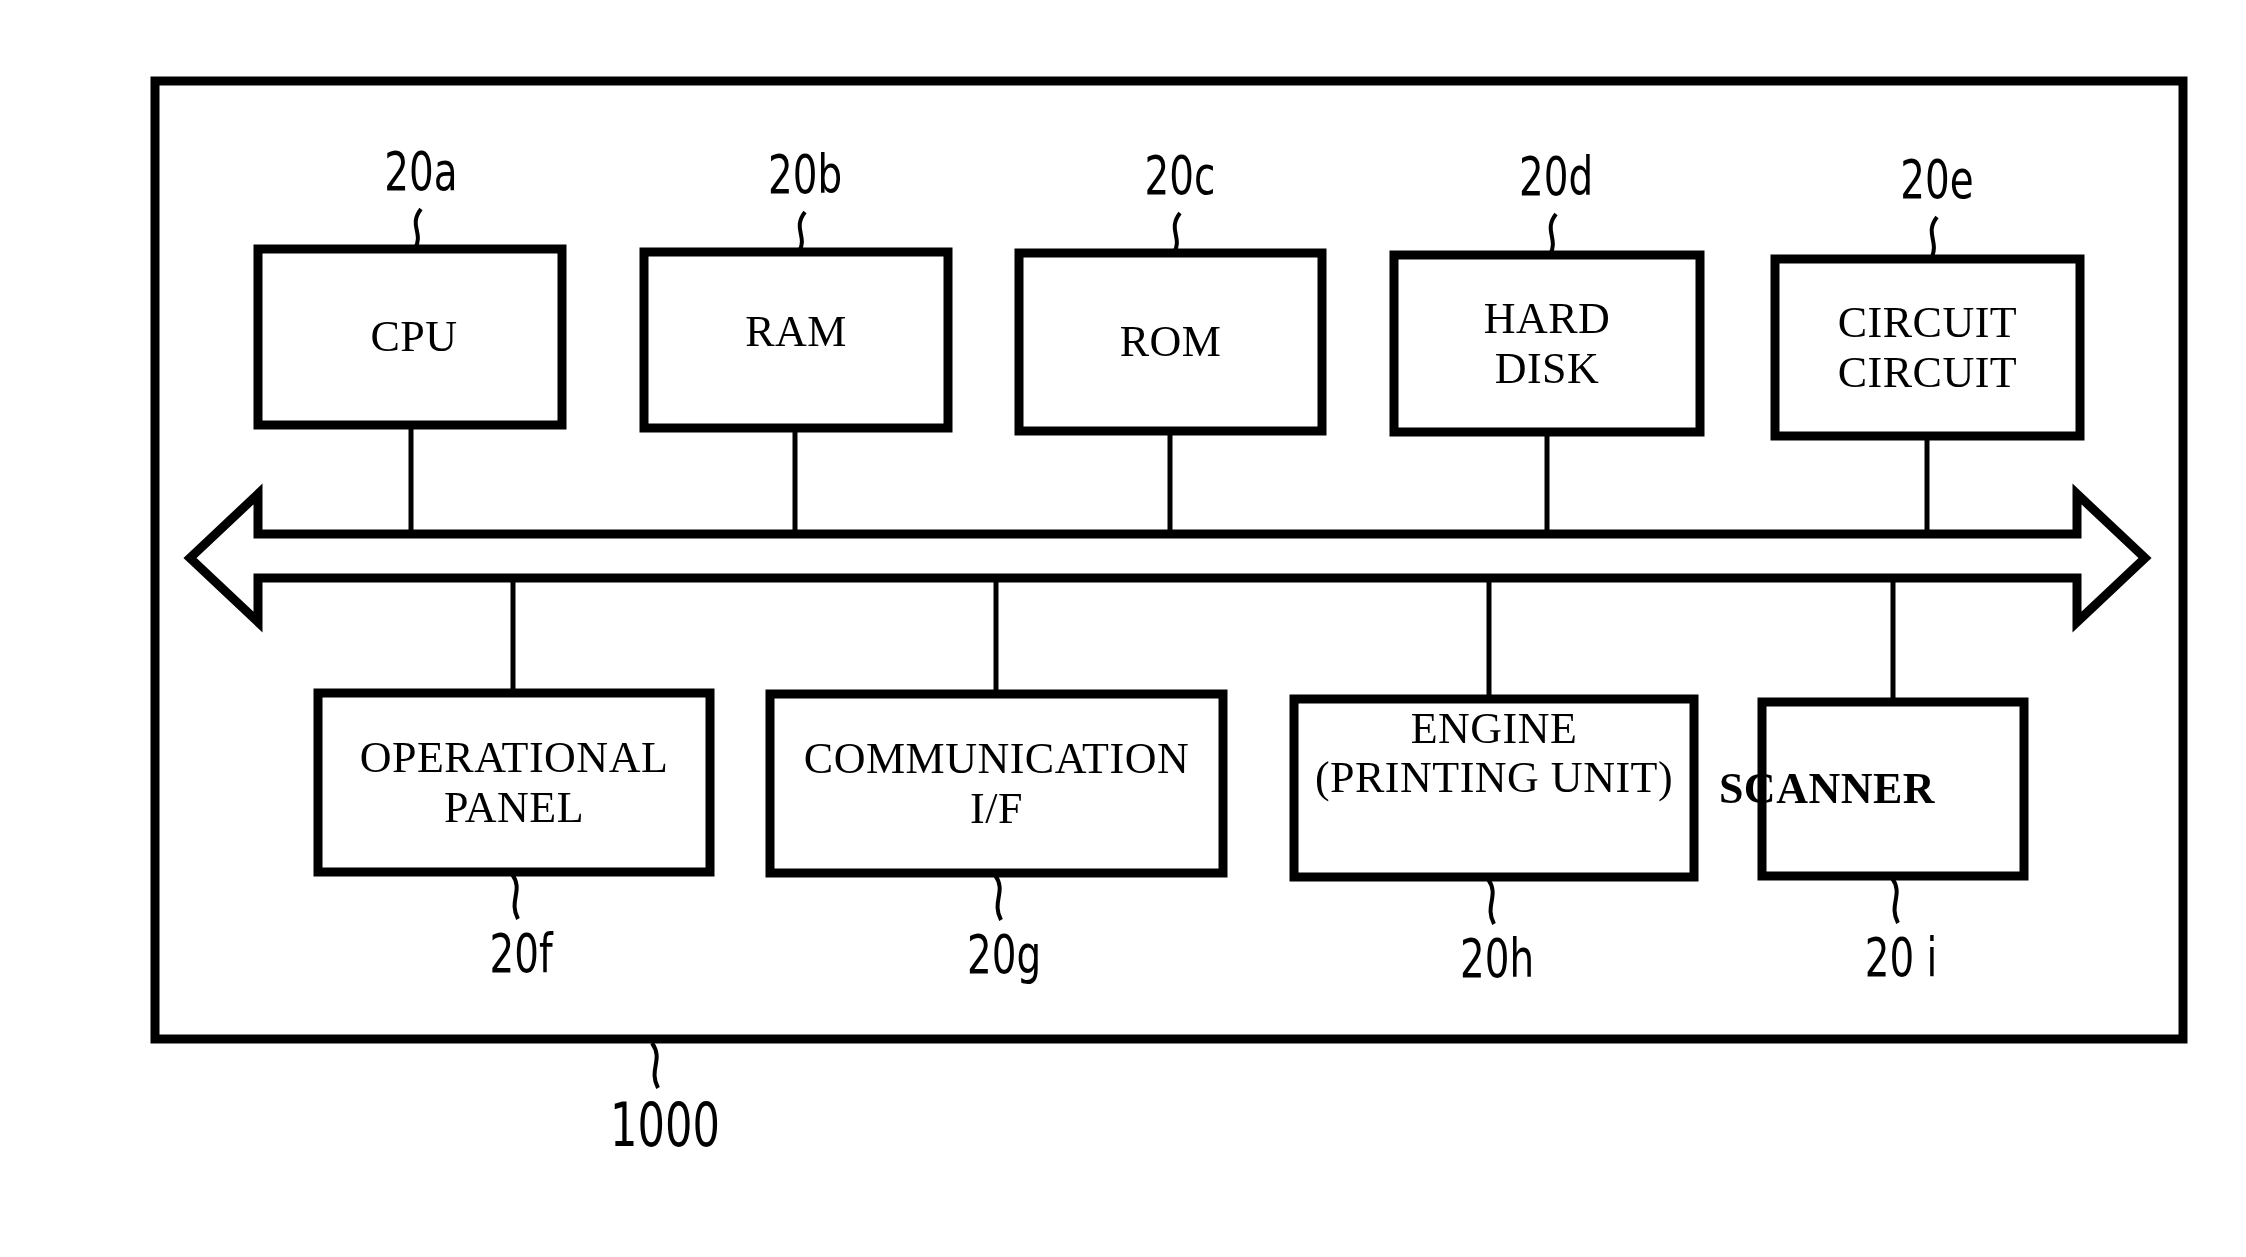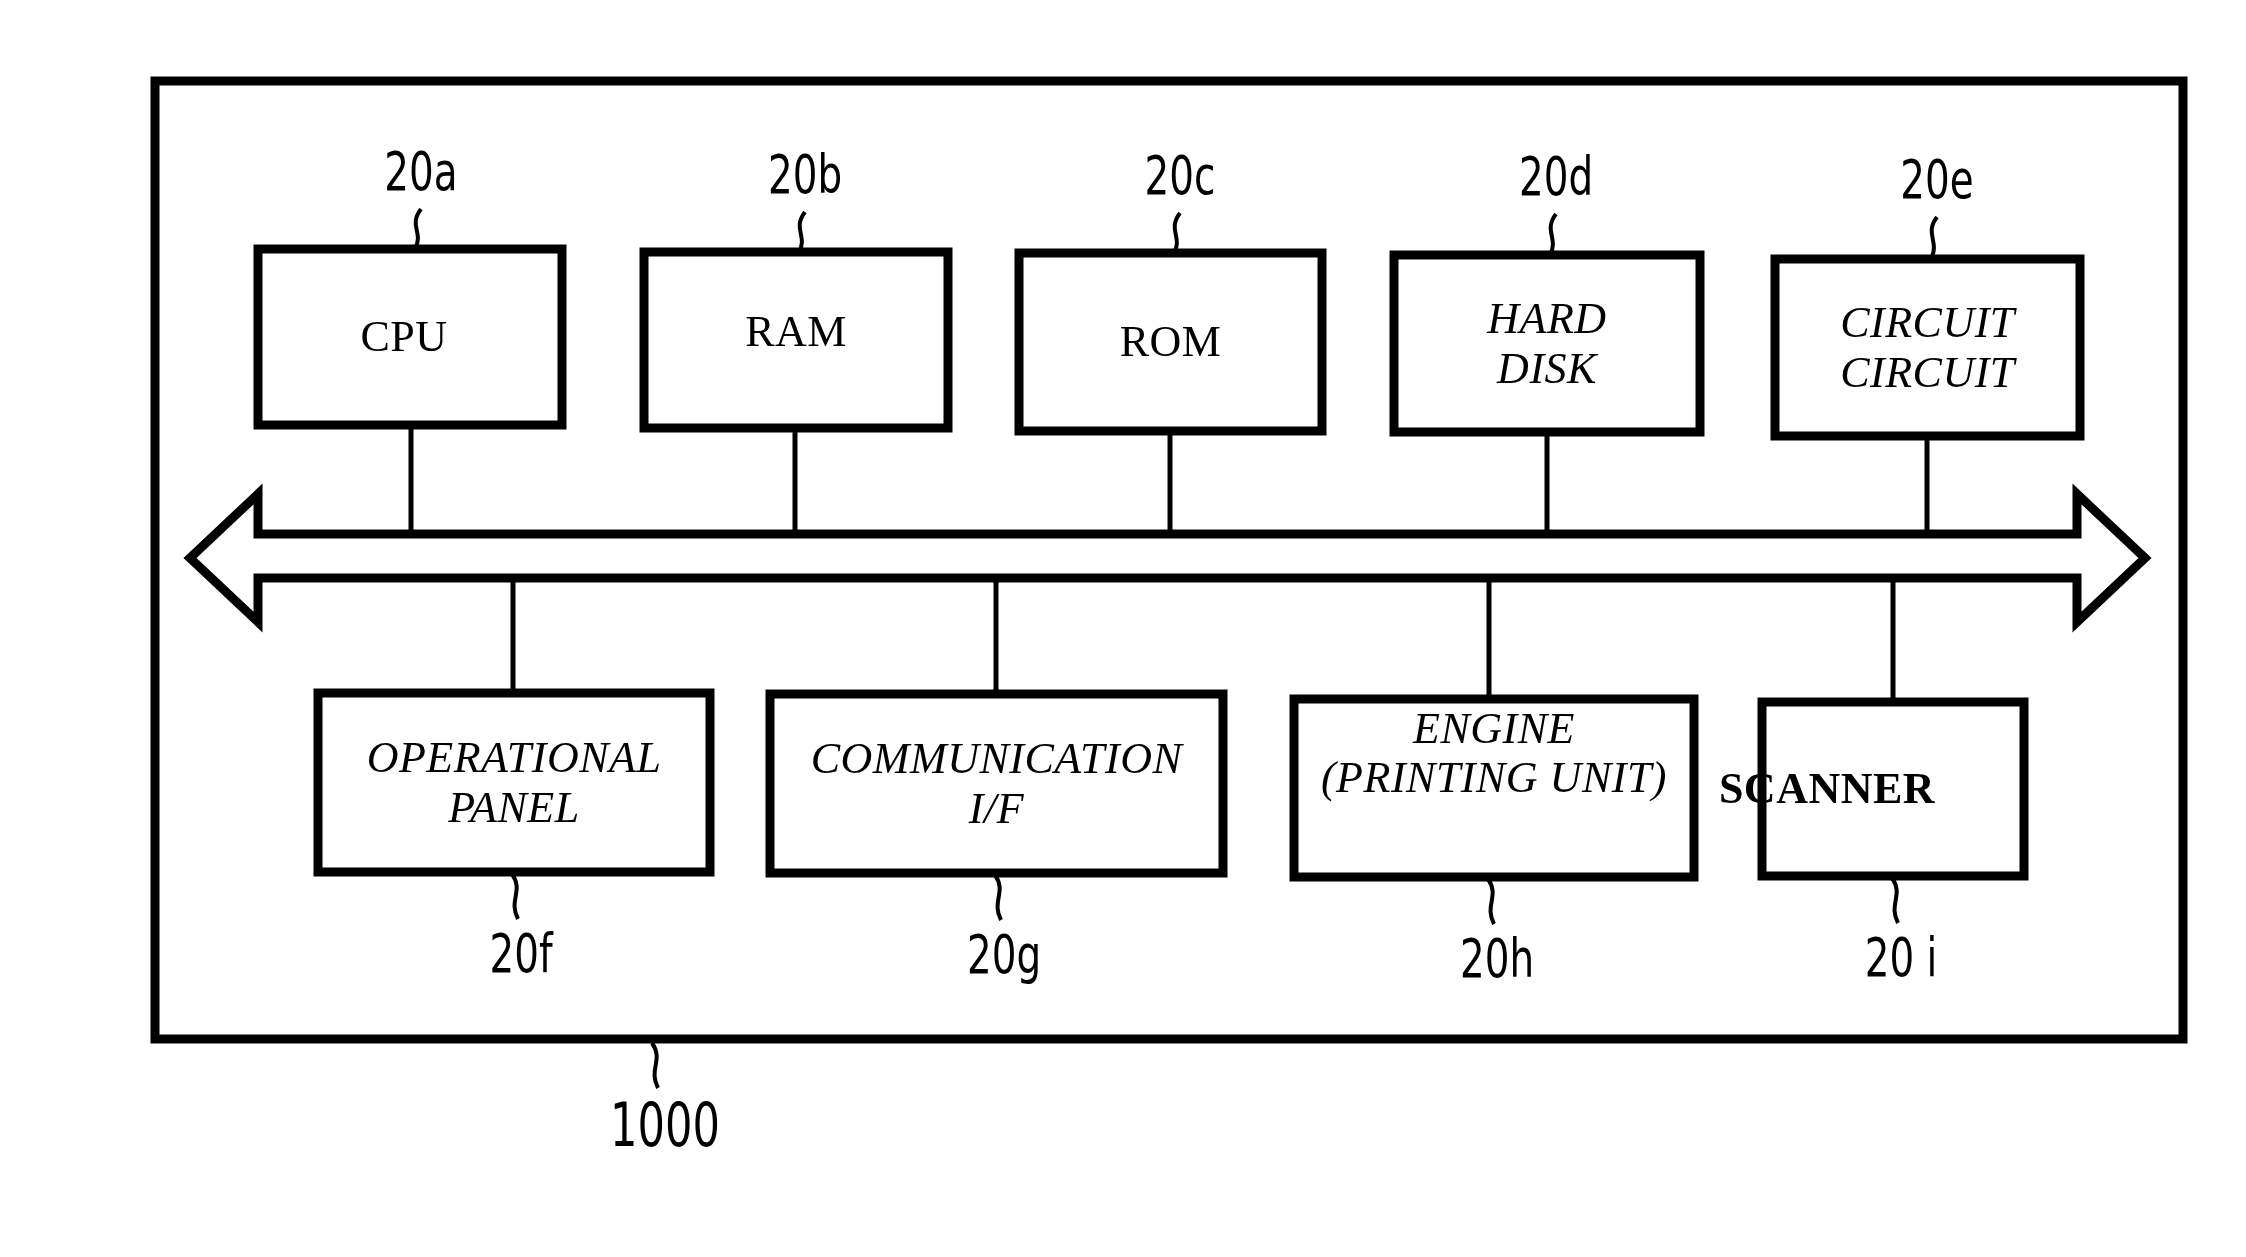--- a/index.html
+++ b/index.html
@@ -41,21 +41,21 @@
     justify-content: center;
     text-align: center;
     font-family: "Liberation Serif", "DejaVu Serif", serif;
     font-size: 44px;
     line-height: 1.18;
     letter-spacing: 0.5px;
     color: #000;
     white-space: nowrap;
     pointer-events: none;
   }
-  .box-label.two-line { line-height: 1.12; font-style: italic; }
+  .box-label.two-line { line-height: 1.12; }
 
   .ref-label {
     position: absolute;
     font-family: "DejaVu Sans Condensed", "Liberation Sans Narrow", "Liberation Sans", sans-serif;
     font-size: 54px;
     font-weight: 400;
     letter-spacing: 0px;
     color: #000;
     white-space: nowrap;
     transform: scaleX(0.80);
@@ -107,21 +107,21 @@
 
     <path d="M 512 874 C 524 891, 508 900, 518 919" fill="none" stroke="#000" stroke-width="4"></path>
     <path d="M 995 875 C 1007 892, 991 901, 1001 920" fill="none" stroke="#000" stroke-width="4"></path>
     <path d="M 1488 879 C 1500 896, 1484 905, 1494 924" fill="none" stroke="#000" stroke-width="4"></path>
     <path d="M 1892 878 C 1904 895, 1888 904, 1898 923" fill="none" stroke="#000" stroke-width="4"></path>
 
     <path d="M 652 1043 C 664 1060, 648 1069, 658 1088" fill="none" stroke="#000" stroke-width="4"></path>
 
   </svg>
 
-  <div class="box-label" style="left:252px; top:249px; width:304px; height:176px;">
+  <div class="box-label" style="left:262px; top:249px; width:304px; height:176px;">
     <span>CPU</span>
   </div>
 
   <div class="box-label" style="left:644px; top:244px; width:304px; height:176px;">
     <span>RAM</span>
   </div>
 
   <div class="box-label" style="left:1019px; top:253px; width:303px; height:178px;text-align:right;">
     <span>ROM</span>
   </div>

